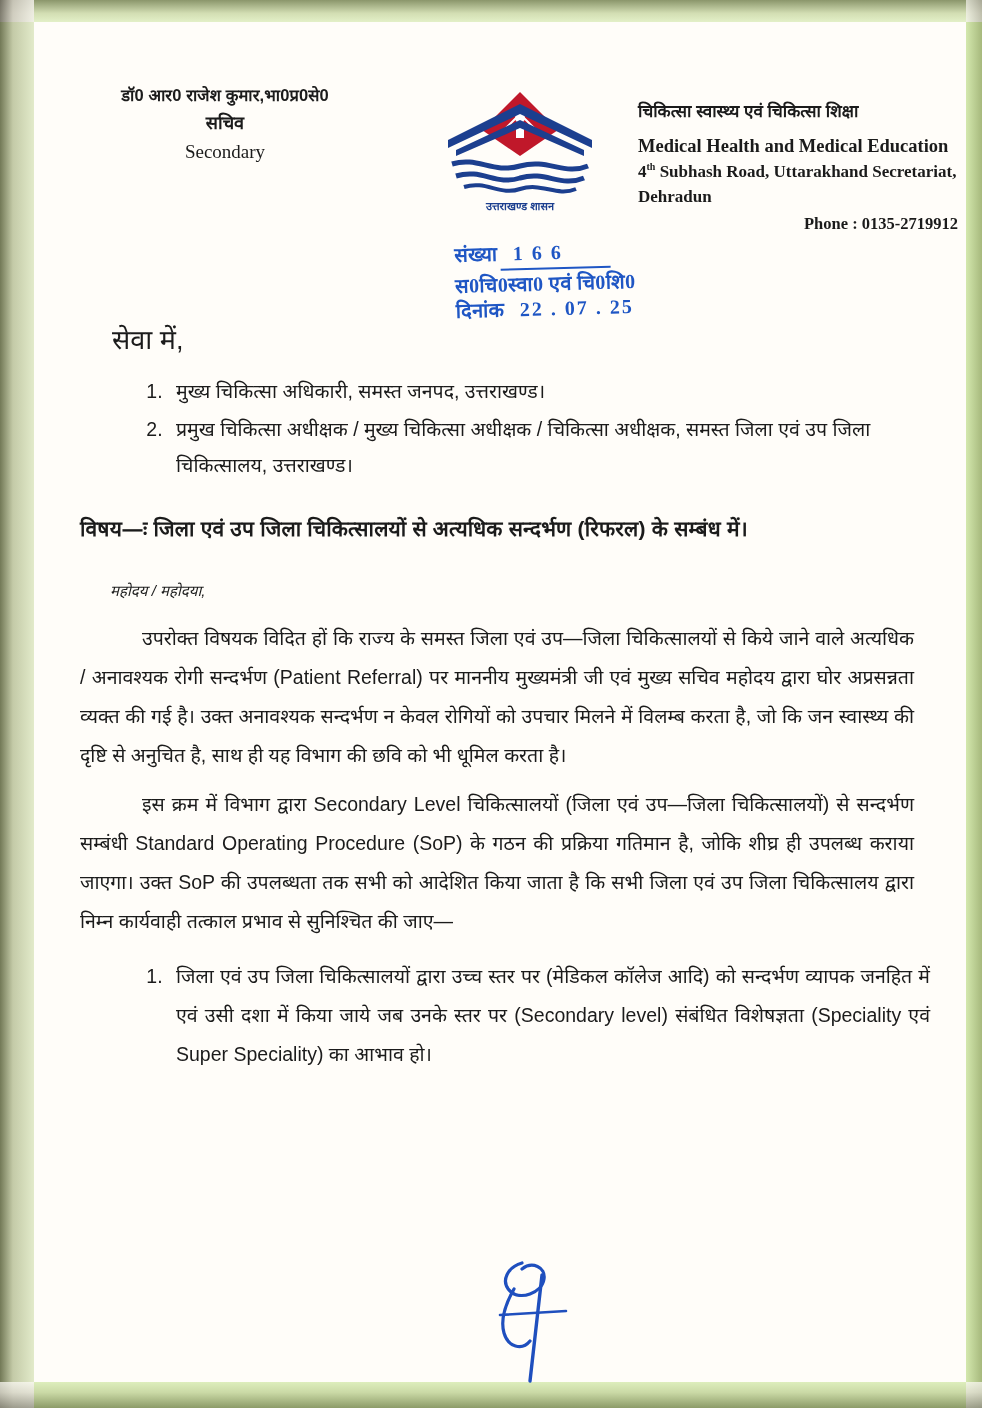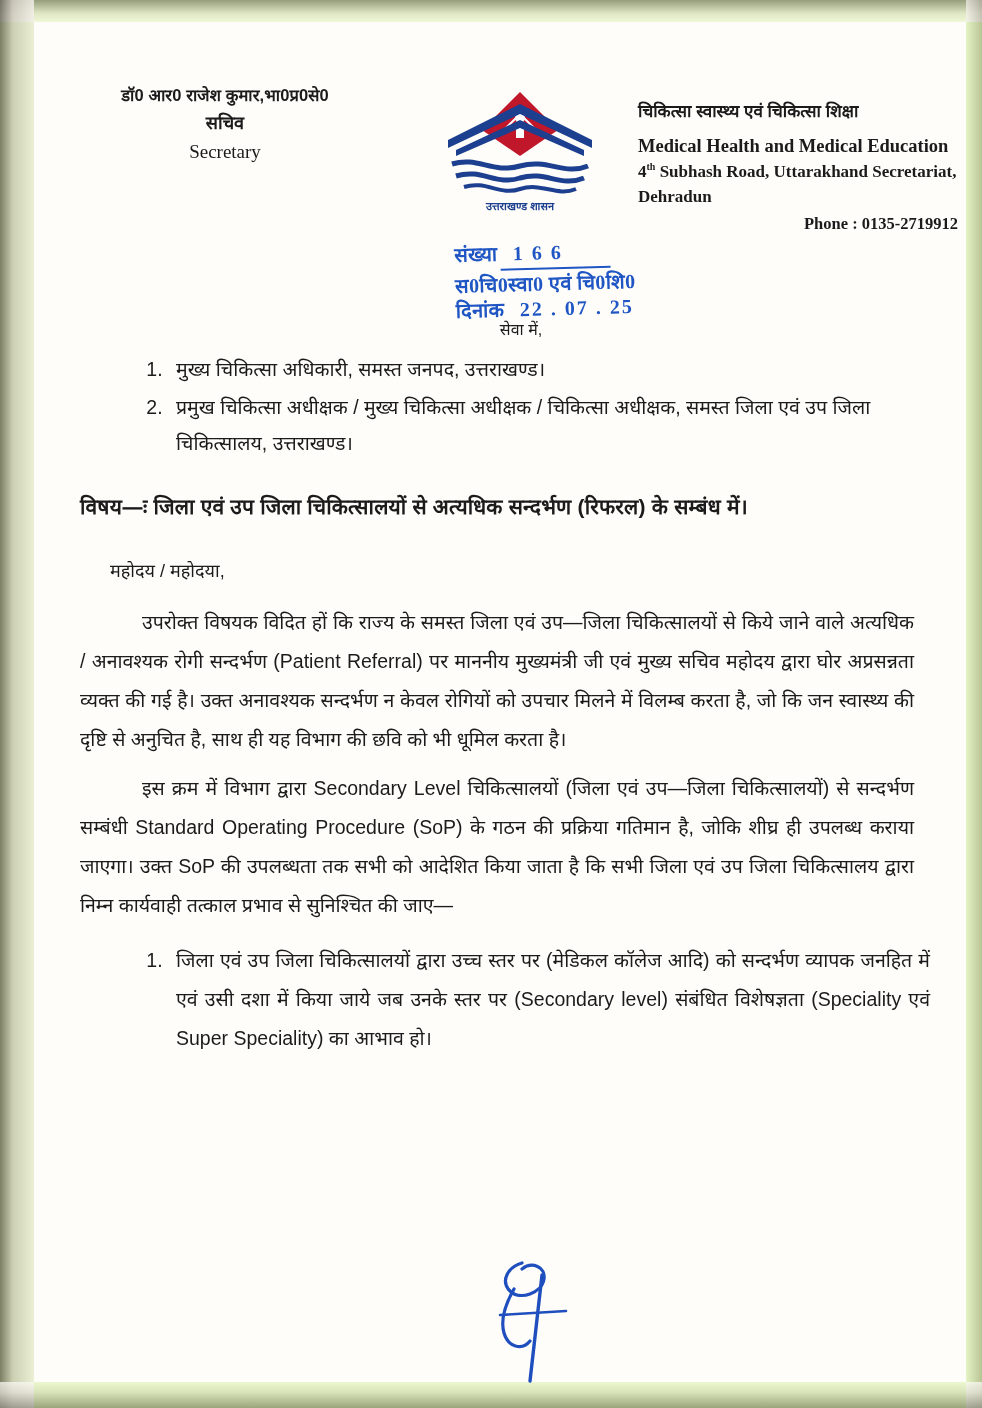--- a/index.html
+++ b/index.html
@@ -4,21 +4,21 @@
 <style>
   html, body {
     margin: 0;
     padding: 0;
     background: #b9b5ad;
   }
   .page {
     position: relative;
     width: 982px;
     height: 1408px;
-    background: #bef264;
+    background: #84cc16;
     overflow: hidden;
     font-family: "Liberation Sans", sans-serif;
     color: #1b1b1b;
   }
   
   .scan-left {
     position: absolute;
     left: 0; top: 0;
     width: 34px; height: 100%;
     background: linear-gradient(to right, #6f6a62 0%, #cfcac1 38%, #f3f0ea 100%);
@@ -161,40 +161,41 @@
 
   
   .body-text {
     position: absolute;
     left: 80px;
     right: 52px;
     top: 300px;
     font-size: 19.5px;
     line-height: 1.95;
   }
-  .to-line { margin: 14px 0 6px 32px; font-size: 16px; text-align: center; }
+  .to-line { margin: 14px 0 6px 32px; font-size: 27px; }
   ol.to-list {
     margin: 0 0 0 64px;
     padding: 0 0 0 24px;
     list-style: decimal;
   }
   ol.to-list li {
     margin-bottom: 2px;
     padding-left: 8px;
     line-height: 1.85;
   }
   .subject {
     margin: 26px 0 0 0;
     font-size: 21px;
     font-weight: 700;
     letter-spacing: .2px;
   }
   .salutation {
     margin: 26px 0 0 30px;
-    font-size: 18px;
+    font-size: 15px;
+    font-style: italic;
   }
   .para {
     margin: 14px 16px 0 0;
     text-align: justify;
     text-justify: inter-word;
     text-indent: 62px;
     line-height: 2.0;
   }
   .para2 { margin-top: 10px; }
   ol.action-list {
@@ -227,21 +228,21 @@
   <div class="scan-right"></div>
   <div class="scan-bottom"></div>
 
   <div class="sheet"></div>
 
   <div class="header">
 
     <div class="hdr-left">
       <div class="l1">डॉ0 आर0 राजेश कुमार,भा0प्र0से0</div>
       <div class="l3">सचिव</div>
-      <div class="l4">Secretary</div>
+      <div class="l4">Secondary</div>
     </div>
 
     <div class="emblem">
       <svg width="180" height="128" viewBox="0 0 180 128">
 
         <polygon points="90,6 128,44 90,70 52,44" fill="#c0182a"></polygon>
 
         <circle cx="90" cy="32" r="5" fill="#ffffff"></circle>
         <rect x="86" y="38" width="8" height="14" fill="#ffffff"></rect>
         <path d="M72 46 L90 28 L108 46" fill="none" stroke="#ffffff" stroke-width="2"></path>

